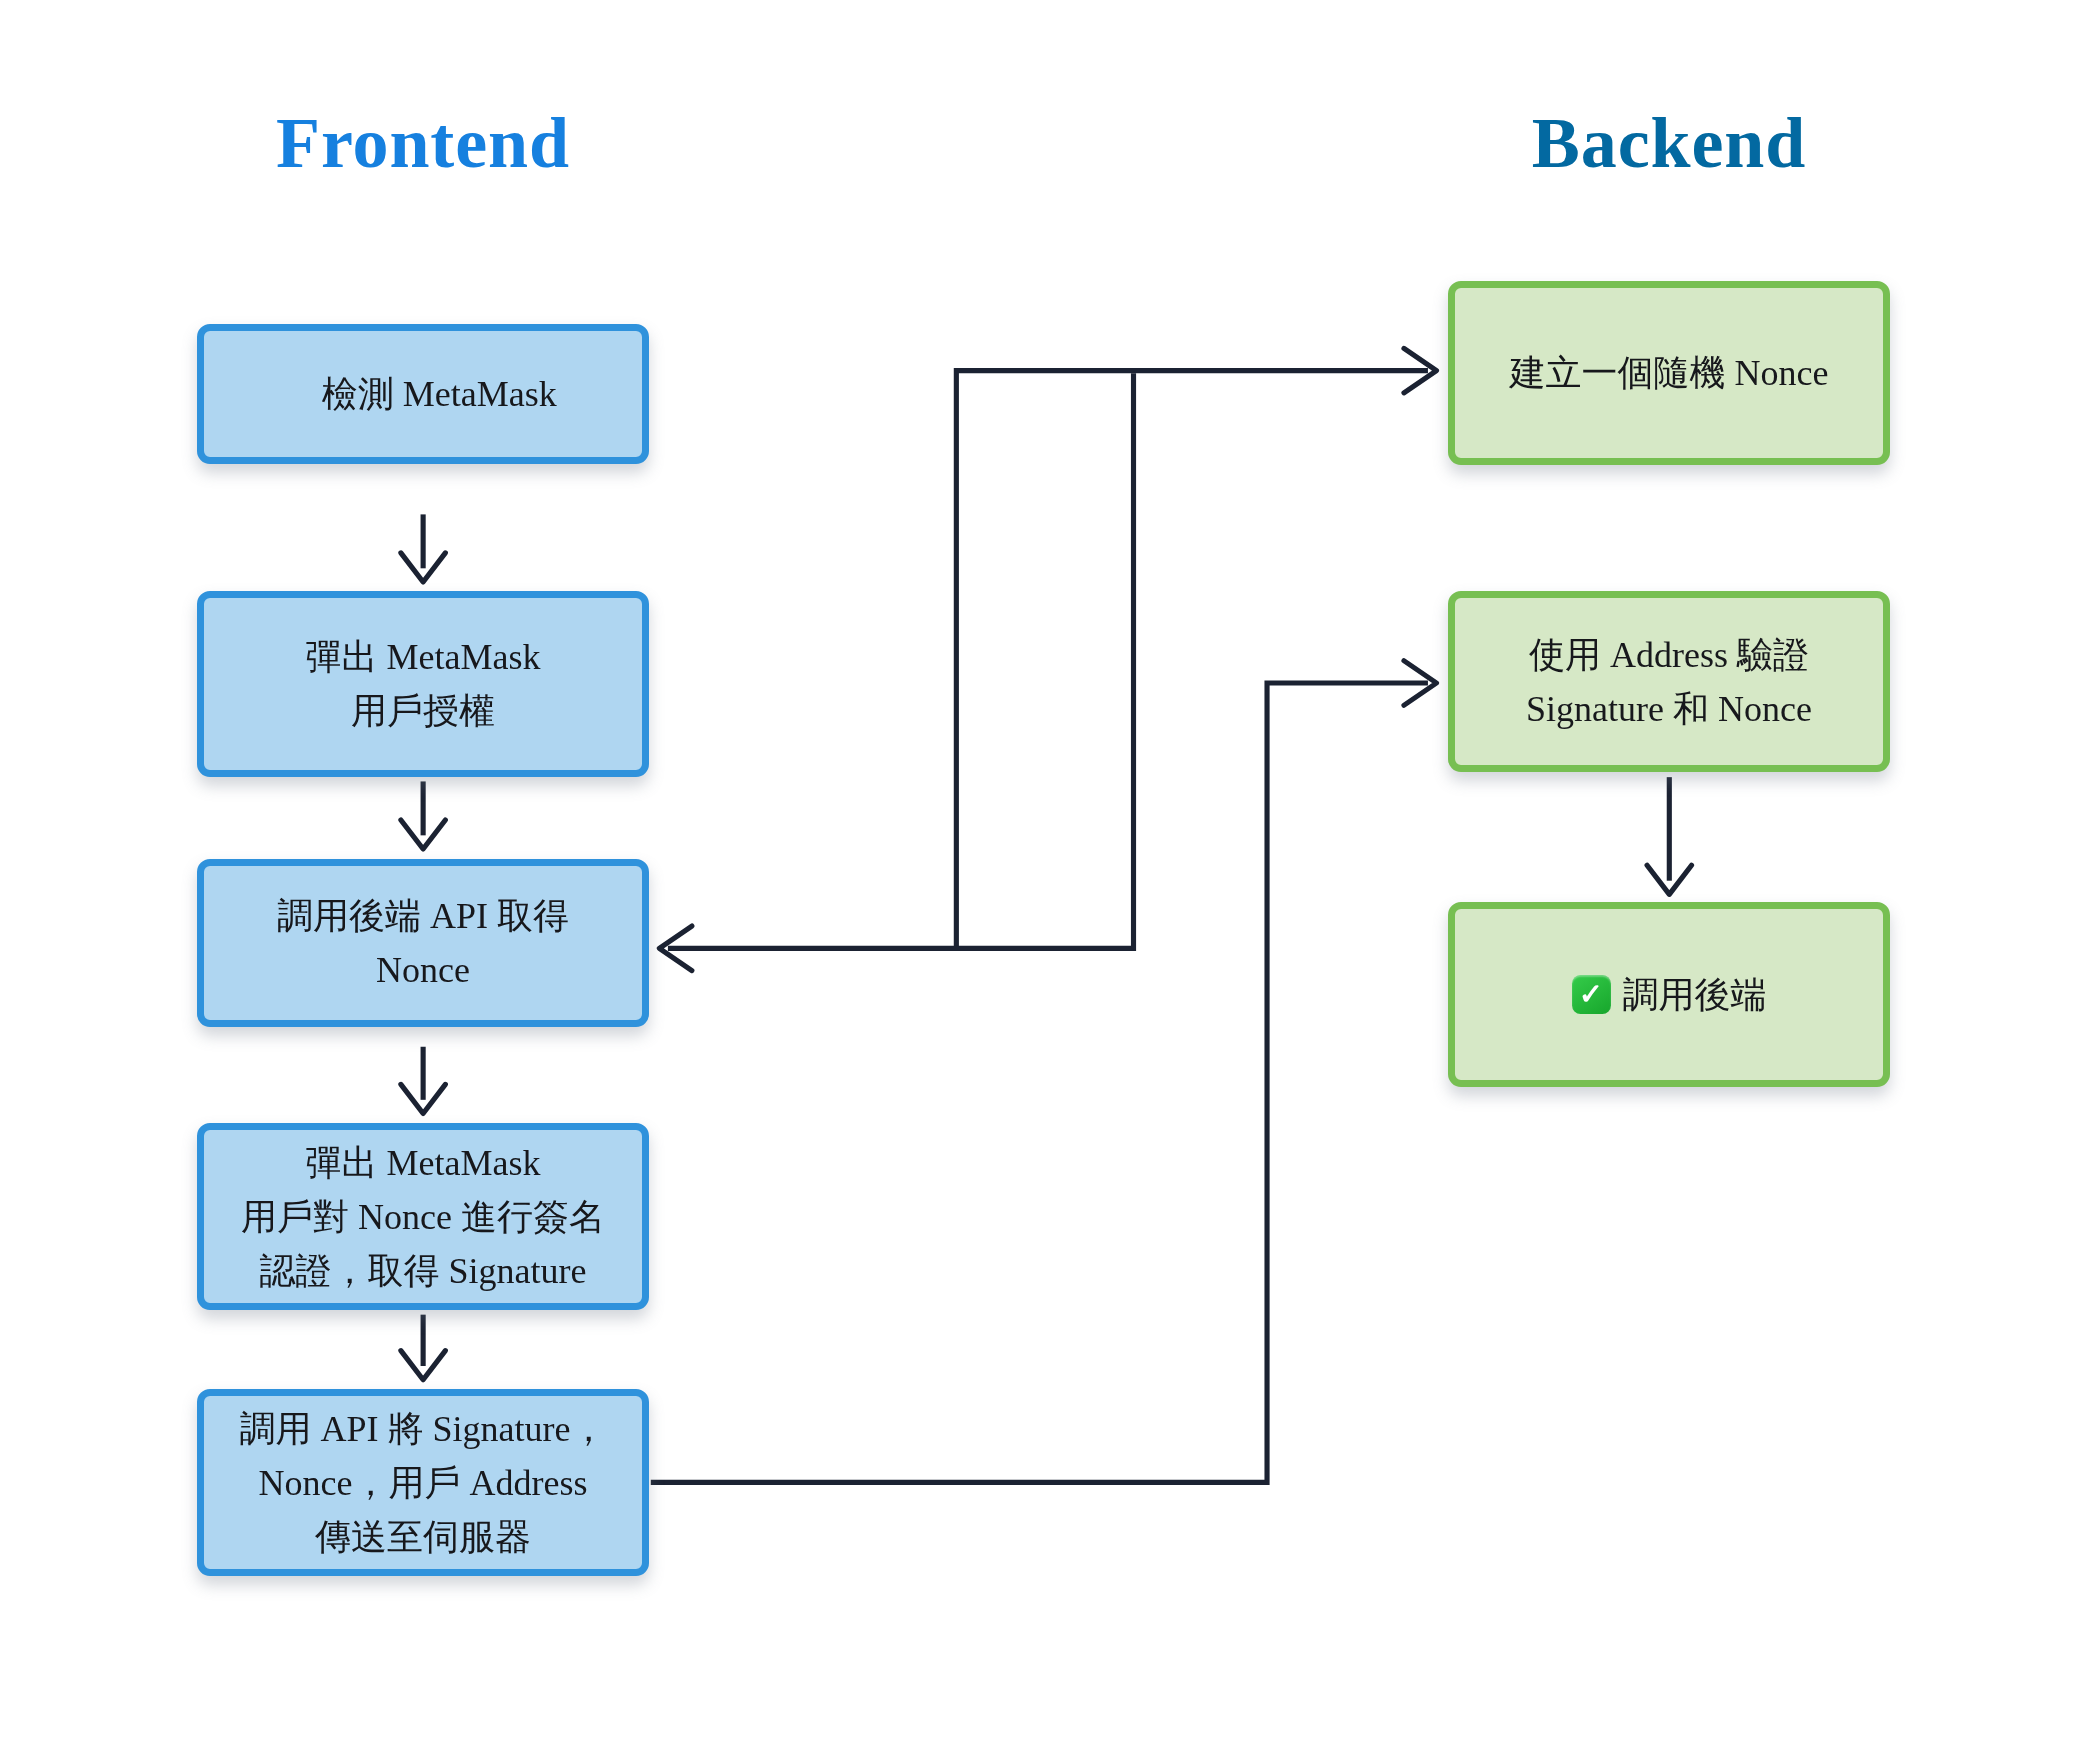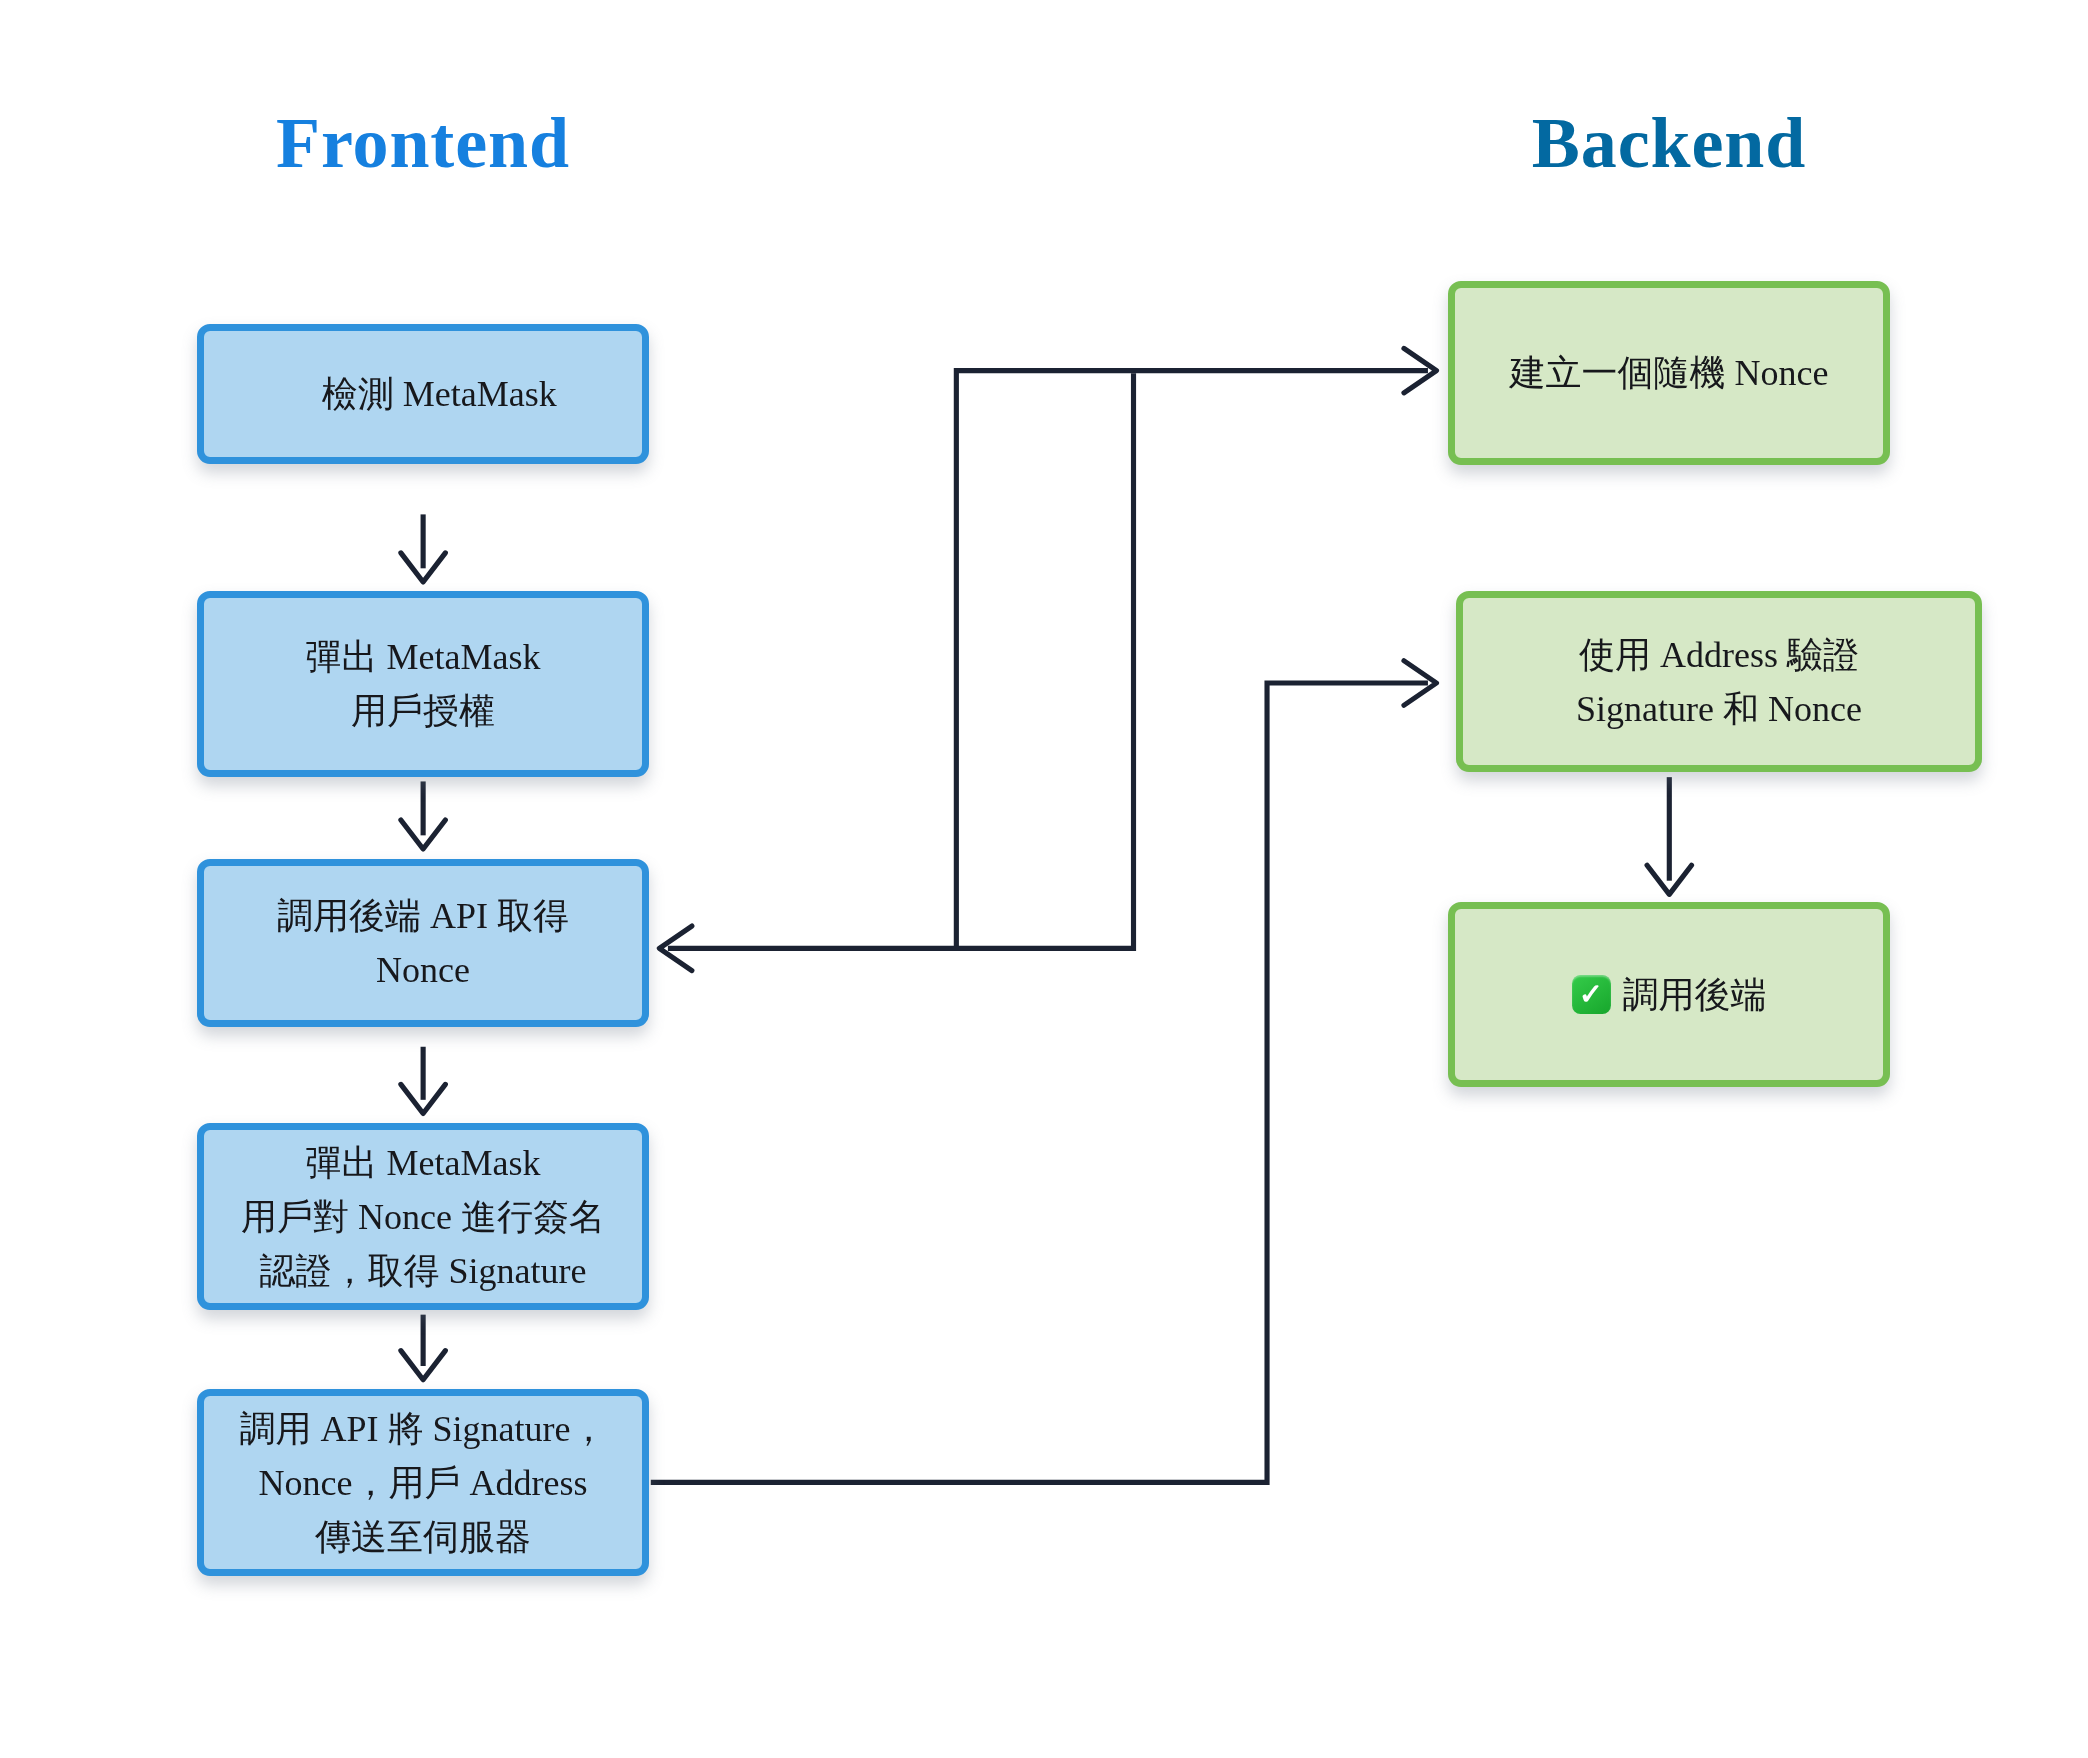--- a/index.html
+++ b/index.html
@@ -46,21 +46,21 @@
     background:#D6E8C6;
     border:7.7px solid #77BF52;
     box-shadow:0 8.6px 15.4px rgba(110,120,135,0.30);
   }
   #f-box-1{left:197px;top:324px;width:452px;height:140px;padding-left:48px;}
   #f-box-2{left:197px;top:591px;width:452px;height:186px;}
   #f-box-3{left:197px;top:859px;width:452px;height:168px;}
   #f-box-4{left:197px;top:1123px;width:452px;height:187px;}
   #f-box-5{left:197px;top:1389px;width:452px;height:187px;text-align:center;}
   #b-box-1{left:1448px;top:281px;width:442px;height:184px;}
-  #b-box-2{left:1448px;top:591px;width:526px;height:181px;margin-left:8px;}
+  #b-box-2{left:1448px;top:591px;width:442px;height:181px;}
   #b-box-3{left:1448px;top:902px;width:442px;height:185px;}
   .wires{
     position:absolute;
     left:0;top:0;
     pointer-events:none;
   }
   .check-badge{
     display:inline-flex;
     align-items:center;
     justify-content:center;

